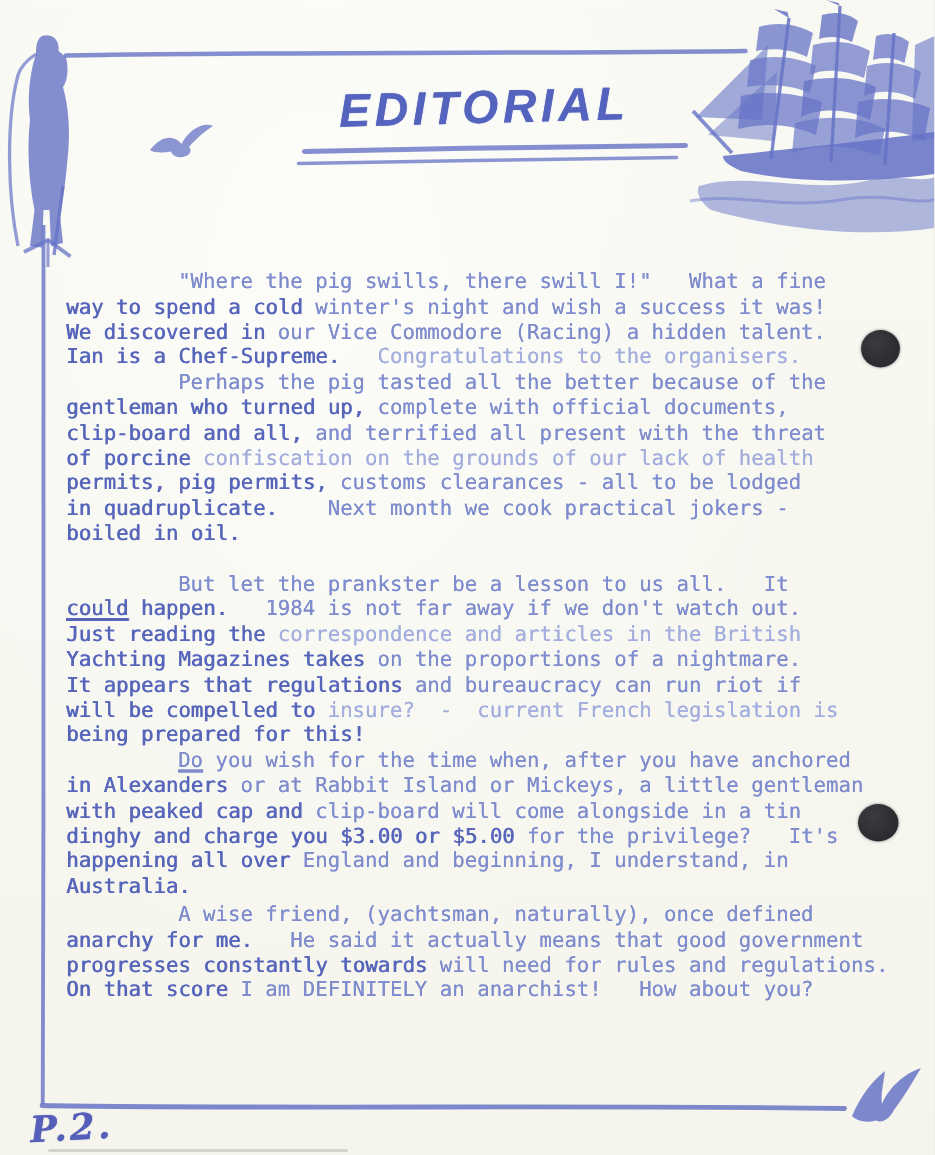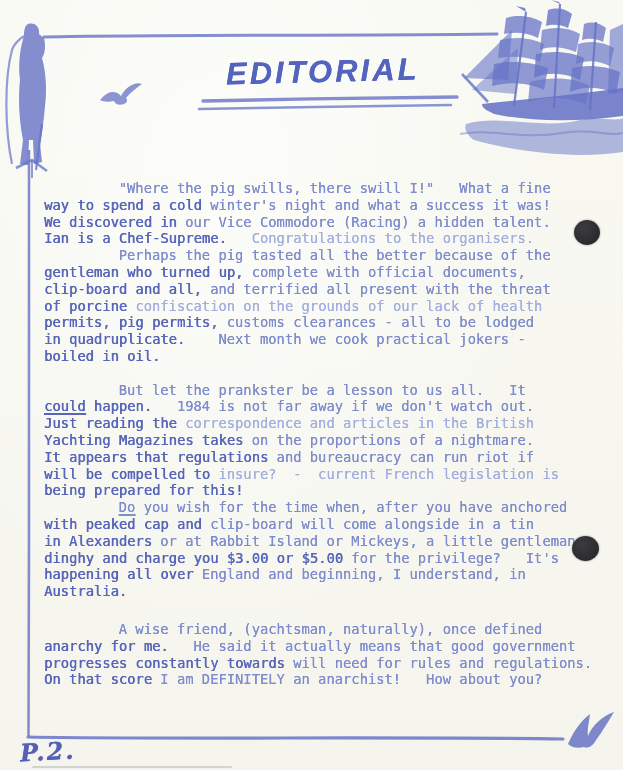--- a/index.html
+++ b/index.html
@@ -119,21 +119,21 @@
     <g transform="translate(560,708)" fill="var(--ink)">
       <path d="M8,36 C14,22 22,12 30,6 C29,14 27,22 28,28 C32,18 42,8 54,4 C48,14 42,24 36,32 C33,38 28,41 24,39 C17,41 11,39 8,36 Z" opacity="0.85"></path>
     </g>
   </svg>
 
   <div class="title">EDITORIAL</div>
 
   <div class="body-text">
       <div>
         <div class="tline"><span>         "Where the pig swills, there swill I!"   What a fine</span></div>
-        <div class="tline"><span class="d">way to spend a cold</span><span> winter's night and what a success it was!</span></div>
+        <div class="tline"><span class="d">way to spend a cold</span><span> winter's night and wish a success it was!</span></div>
         <div class="tline"><span class="d">We discovered in</span><span> our Vice Commodore (Racing) a hidden talent.</span></div>
         <div class="tline"><span class="d">Ian is a Chef-Supreme.</span><span class="l">   Congratulations to the organisers.</span></div>
         <div class="tline"><span>         Perhaps the pig tasted all the better because of the</span></div>
         <div class="tline"><span class="d">gentleman who turned up,</span><span> complete with official documents,</span></div>
         <div class="tline"><span class="d">clip-board and all,</span><span> and terrified all present with the threat</span></div>
         <div class="tline"><span class="d">of porcine</span><span class="l"> confiscation on the grounds of our lack of health</span></div>
         <div class="tline"><span class="d">permits, pig permits,</span><span> customs clearances - all to be lodged</span></div>
         <div class="tline"><span class="d">in quadruplicate.</span><span>    Next month we cook practical jokers -</span></div>
         <div class="tline"><span class="d">boiled in oil.</span></div>
       </div>
@@ -141,27 +141,27 @@
         <div class="tline"><span>         But let the prankster be a lesson to us all.   It</span></div>
         <div class="tline"><span class="d u">could</span><span class="d"> happen.</span><span>   1984 is not far away if we don't watch out.</span></div>
         <div class="tline"><span class="d">Just reading the</span><span class="l"> correspondence and articles in the British</span></div>
         <div class="tline"><span class="d">Yachting Magazines takes</span><span> on the proportions of a nightmare.</span></div>
         <div class="tline"><span class="d">It appears that regulations</span><span> and bureaucracy can run riot if</span></div>
         <div class="tline"><span class="d">will be compelled to</span><span class="l"> insure?  -  current French legislation is</span></div>
         <div class="tline"><span class="d">being prepared for this!</span></div>
       </div>
       <div>
         <div class="tline"><span>         </span><span class="u">Do</span><span> you wish for the time when, after you have anchored</span></div>
+        <div class="tline"><span class="d">in Alexanders</span><span> or at Rabbit Island or Mickeys, a little gentleman</span></div>
         <div class="tline"><span class="d">with peaked cap and</span><span> clip-board will come alongside in a tin</span></div>
-        <div class="tline"><span class="d">in Alexanders</span><span> or at Rabbit Island or Mickeys, a little gentleman</span></div>
         <div class="tline"><span class="d">dinghy and charge you $3.00 or $5.00</span><span> for the privilege?   It's</span></div>
         <div class="tline"><span class="d">happening all over</span><span> England and beginning, I understand, in</span></div>
         <div class="tline"><span class="d">Australia.</span></div>
       </div>
-      <div style="margin-top: 21px;">
+      <div style="margin-top: 2px;">
         <div class="tline"><span>         A wise friend, (yachtsman, naturally), once defined</span></div>
         <div class="tline"><span class="d">anarchy for me.</span><span>   He said it actually means that good government</span></div>
         <div class="tline"><span class="d">progresses constantly towards</span><span> will need for rules and regulations.</span></div>
         <div class="tline"><span class="d">On that score</span><span> I am DEFINITELY an anarchist!   How about you?</span></div>
       </div>
     </div>
 
   <div class="hole h1"></div>
   <div class="hole h2"></div>
 

